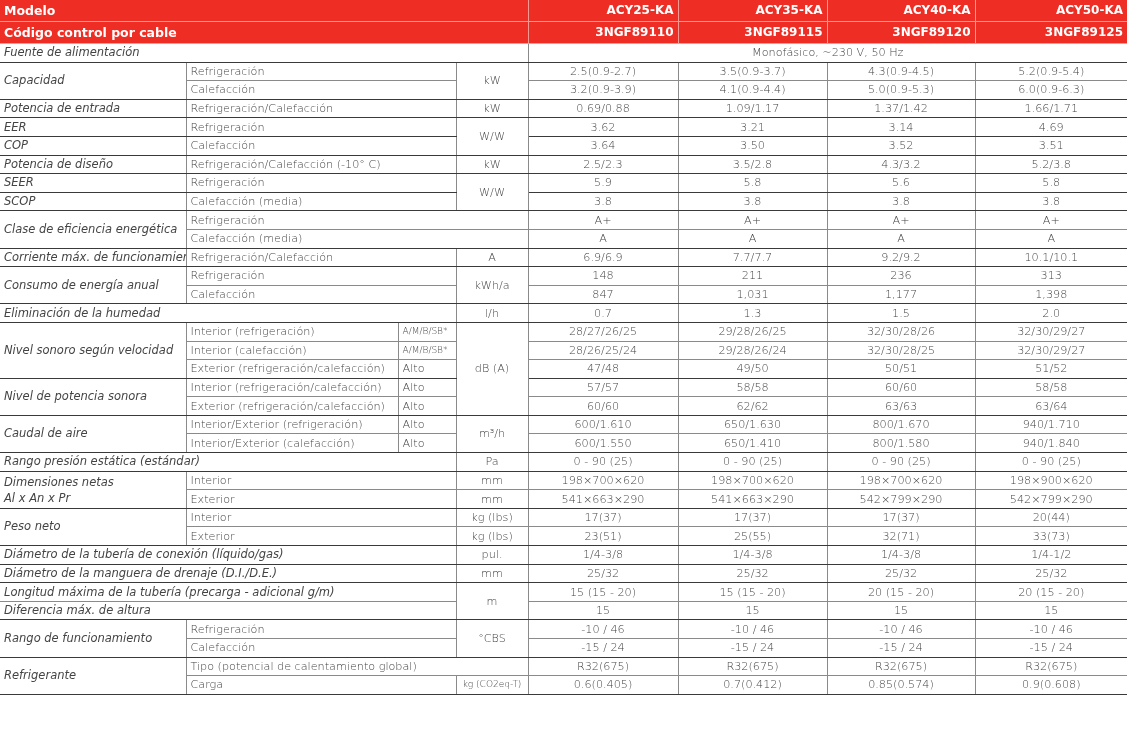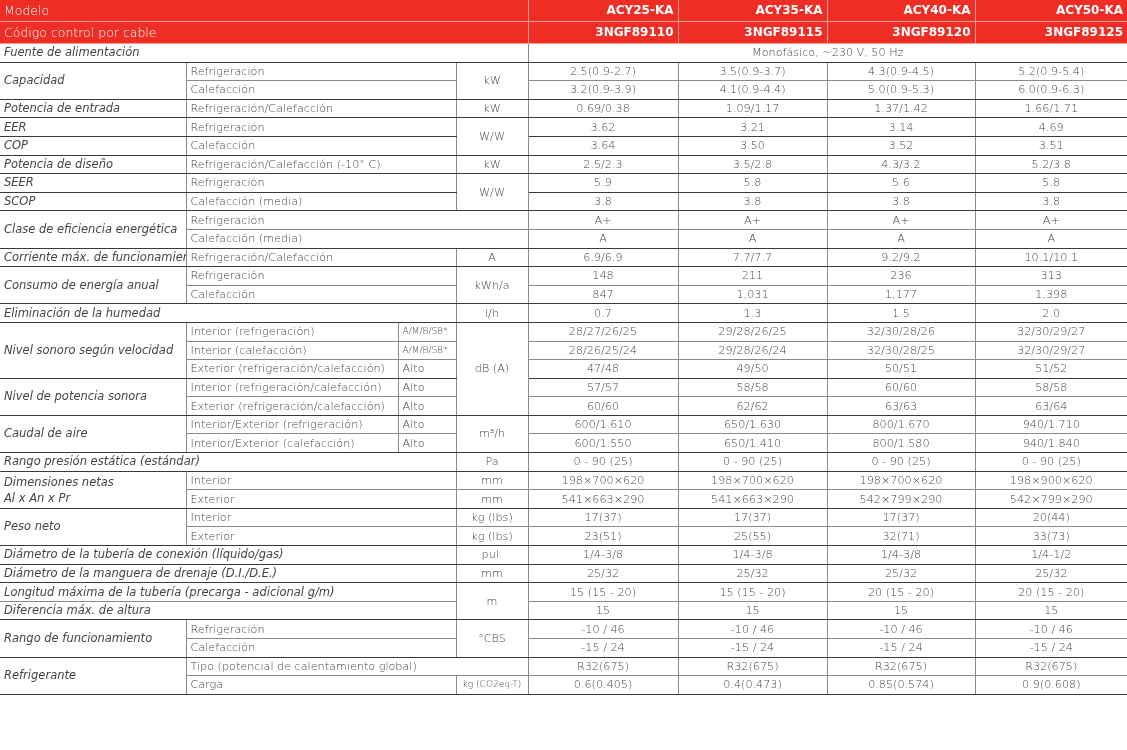--- a/index.html
+++ b/index.html
@@ -25,21 +25,21 @@
   }
   table.spec td.inner { border-bottom: 1px solid #8a8a8a; }
   table.spec tr.hdr td {
     background: #ee2e24;
     color: #fff;
     height: 21px;
     border-bottom: 1px solid #f59a95;
     border-right: 1px solid #f59a95;
   }
   table.spec tr.hdr td.model { text-align: right; font-weight: bold; font-size: 12px; }
-  table.spec tr.hdr td.lbl { font-size: 12.5px; }
+  table.spec tr.hdr td.lbl { font-size: 12.5px; font-weight: bold; }
   td.c { text-align: center; }
   td.first { font-size: 11.5px; font-style: italic; }
   td.u { text-align: center; margin-left: 20px; }
   td.small { font-size: 9px; padding: 0 2px; }
   td.nb { border-right: none !important; }
 </style>
 </head>
 <body>
 
 <table class="spec">
@@ -88,21 +88,21 @@
     <td class="c">3.2(0.9-3.9)</td>
     <td class="c">4.1(0.9-4.4)</td>
     <td class="c">5.0(0.9-5.3)</td>
     <td class="c nb">6.0(0.9-6.3)</td>
   </tr>
 
   <tr>
     <td class="first">Potencia de entrada</td>
     <td colspan="2">Refrigeración/Calefacción</td>
     <td class="u">kW</td>
-    <td class="c">0.69/0.38</td>
+    <td class="c">0.69/0.88</td>
     <td class="c">1.09/1.17</td>
     <td class="c">1.37/1.42</td>
     <td class="c nb">1.66/1.71</td>
   </tr>
 
   <tr>
     <td class="first">EER</td>
     <td colspan="2">Refrigeración</td>
     <td rowspan="2" class="u">W/W</td>
     <td class="c">3.62</td>
@@ -367,18 +367,18 @@
     <td colspan="3" class="inner">Tipo (potencial de calentamiento global)</td>
     <td class="c inner">R32(675)</td>
     <td class="c inner">R32(675)</td>
     <td class="c inner">R32(675)</td>
     <td class="c inner nb">R32(675)</td>
   </tr>
   <tr>
     <td colspan="2">Carga</td>
     <td class="u small">kg (CO2eq-T)</td>
     <td class="c">0.6(0.405)</td>
-    <td class="c">0.4(0.473)</td>
+    <td class="c">0.7(0.412)</td>
     <td class="c">0.85(0.574)</td>
     <td class="c nb">0.9(0.608)</td>
   </tr>
   </tbody>
 </table>
 
 </body></html>

